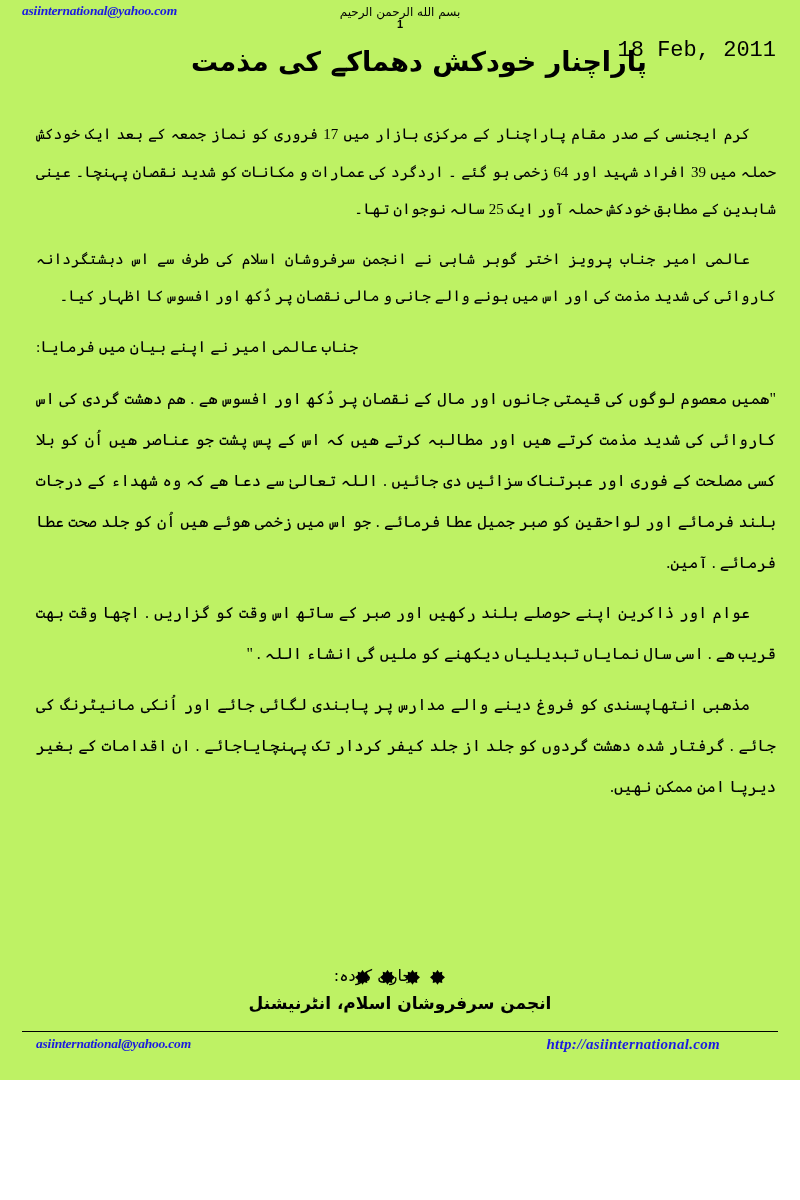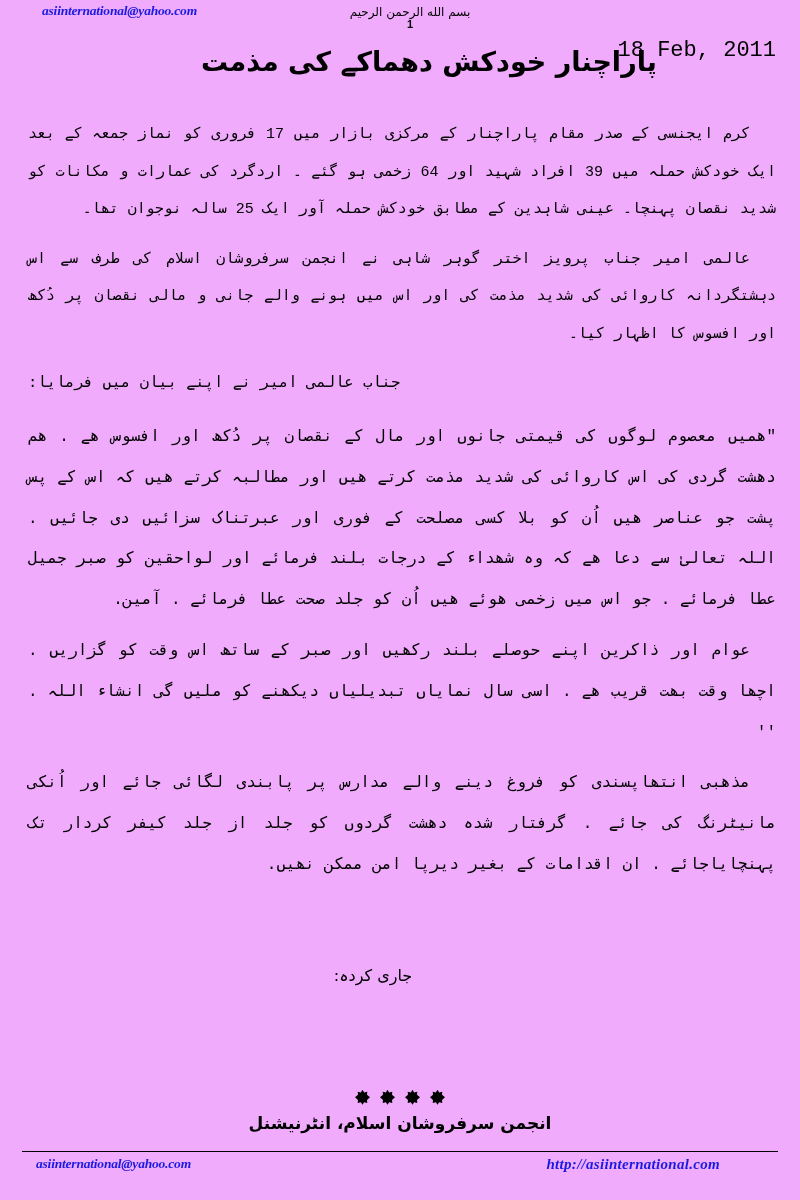--- a/index.html
+++ b/index.html
@@ -11,24 +11,23 @@
   body {
     width: 800px;
     height: 1200px;
     position: relative;
     font-family: "Liberation Serif", "DejaVu Serif", serif;
     overflow: hidden;
   }
   .page {
     position: relative;
     width: 800px;
-    height: 1200px;
+    height: 1080px;
     box-sizing: border-box;
-    background: #f0abfc;
-    padding-left: 20px;
+    background: #bef264;
   }
 
   
   .header {
     position: relative;
     height: 108px;
   }
   .header-email {
     position: absolute;
     left: 22px;
@@ -89,27 +88,27 @@
     font-size: 27px;
     font-weight: bold;
     color: #000;
     line-height: 1.35;
     margin-left: 38px;
   }
 
   
   .content {
     position: absolute;
-    left: 28px;
+    left: 36px;
     right: 24px;
     top: 116px;
     direction: rtl;
     text-align: justify;
     text-align-last: right;
-    font-family: Liberation Mono, monospace;
+    font-family: Liberation Serif, serif;
     color: #000;
   }
   .para {
     margin: 0 0 12px 0;
     font-size: 15.5px;
     line-height: 2.45;
     text-align: justify;
     text-align-last: right;
     text-indent: 26px;
   }

